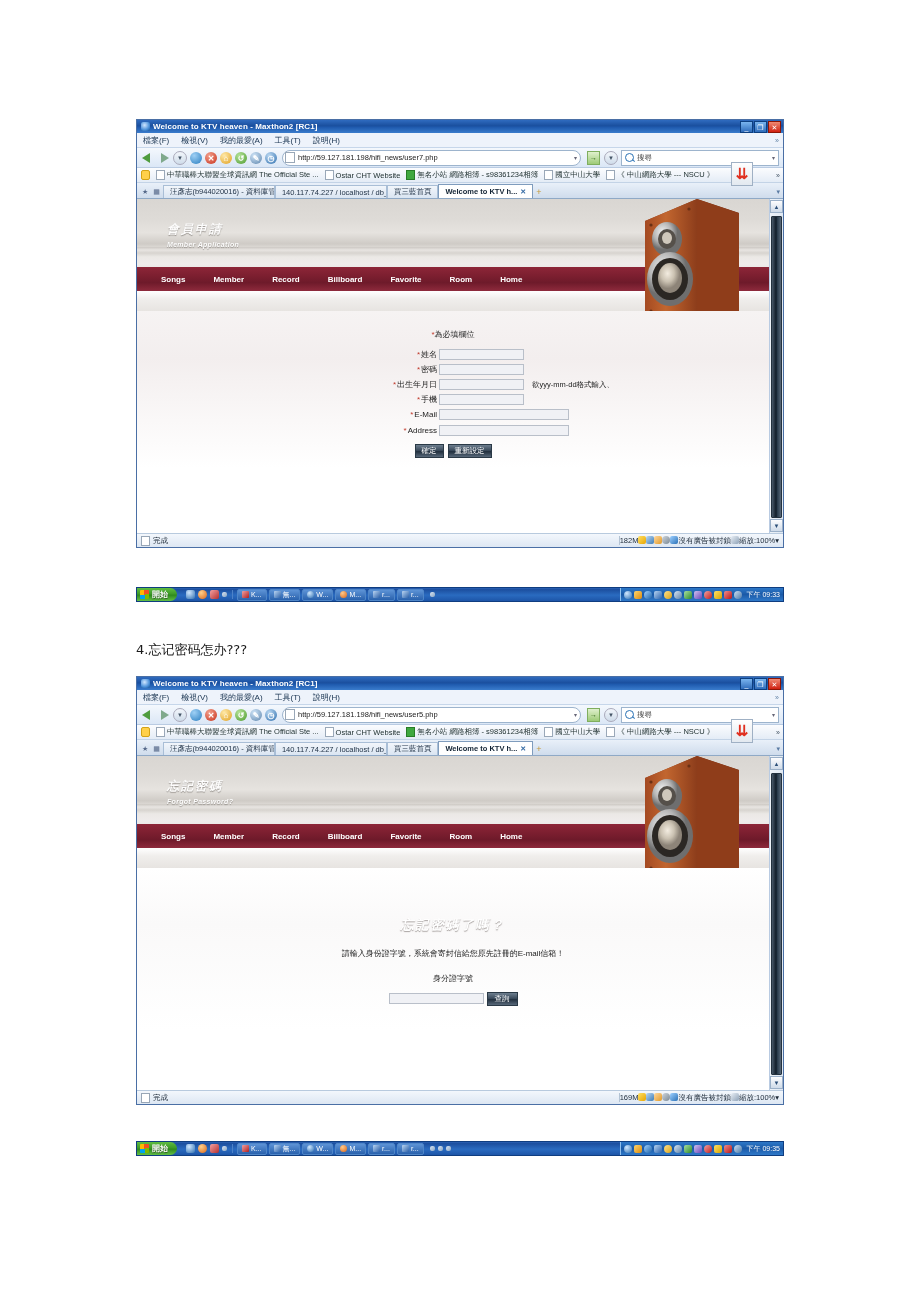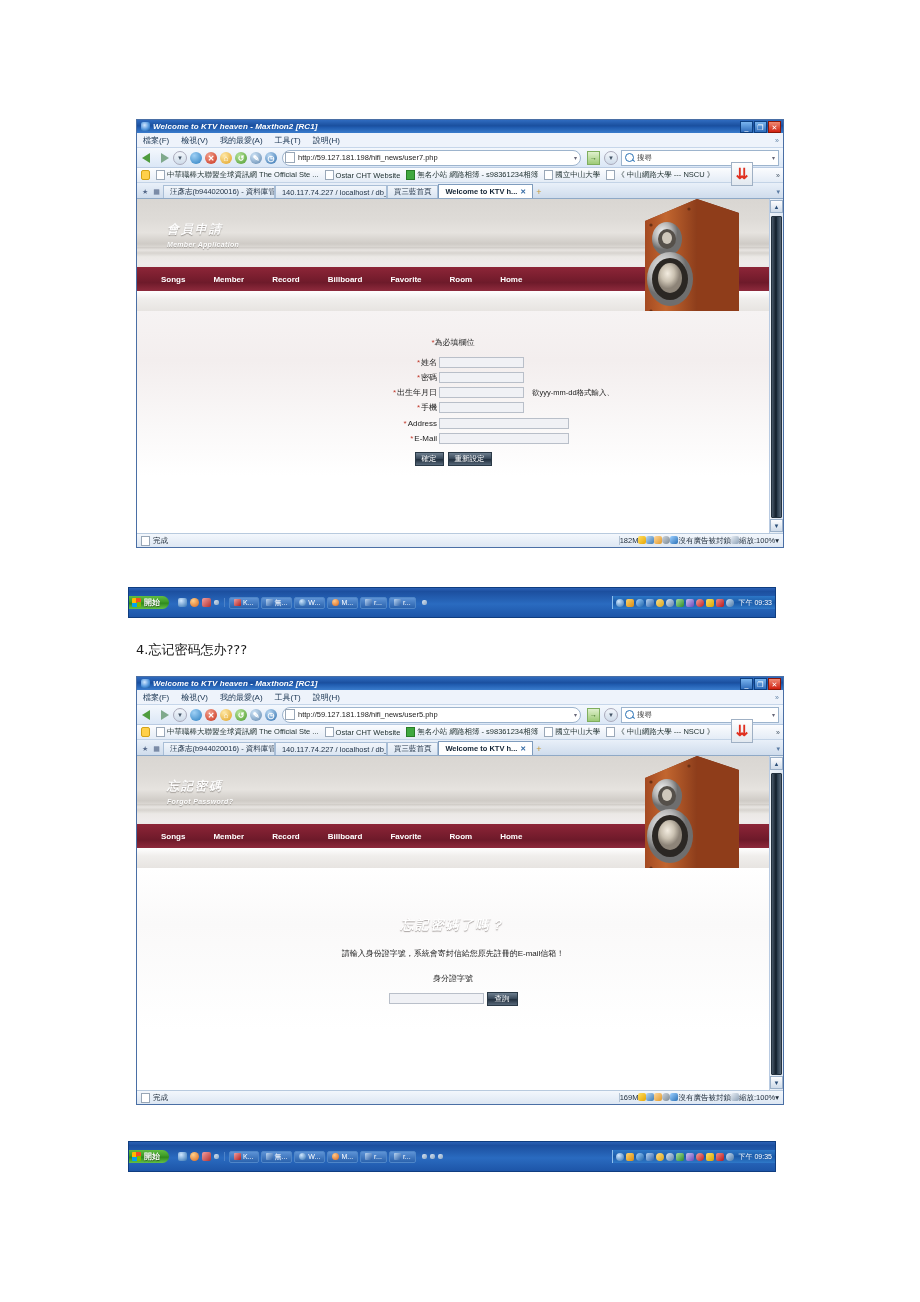--- a/index.html
+++ b/index.html
@@ -30,21 +30,21 @@
     display: flex; align-items: center;
     padding: 0 2px;
     position: relative;
   }
   .tb-icon {
     width: 9px; height: 9px; margin: 0 3px 0 2px;
     background: radial-gradient(circle at 40% 35%, #cfe6ff 0%, #4a90d9 60%, #15508f 100%);
     border-radius: 2px; flex: 0 0 auto;
   }
   .tb-title {
-    color: #ffffff; font-size: 8px; font-weight: bold; font-style: italic;
+    color: #ffffff; font-size: 8px; font-weight: bold; 
     white-space: nowrap; letter-spacing: 0.1px;
   }
   .tb-btns { position: absolute; right: 2px; top: 1px; display: flex; gap: 1px; }
   .tb-btn {
     width: 11px; height: 10px; border: 1px solid #0d3f80;
     display: flex; align-items: center; justify-content: center;
     font-size: 7px; color: #fff; line-height: 1;
     background: linear-gradient(to bottom, #79b4ee, #2f6cbb);
   }
   .tb-btn.close { background: linear-gradient(to bottom, #f08a74, #d02010); border-color:#8c1505; }
@@ -194,21 +194,21 @@
   .navbar a:first-child { padding-left: 24px; }
   .hero-under {
     position: absolute; left:0; right:0; top: 92px; height: 20px;
     background: linear-gradient(to bottom,#ffffff 0%,#f0eeec 40%,#e7e4e1 100%);
   }
   .speaker {
     position: absolute; right: 24px; top: -8px; width: 118px; height: 160px; z-index: 4;
   }
 
   
-  .form-area { position: relative; padding-top: 26px; padding-bottom: 10px;
+  .form-area { position: relative; padding-top: 18px; padding-bottom: 10px;
     background: linear-gradient(to bottom,#f6f3f3 0%, #f3eeee 30%, #faf8f8 70%, #ffffff 100%); }
   .req-note { text-align:center; font-size:8px; color:#333; margin-bottom: 9px; }
   .req-note .star { color:#c0392b; }
   .frow { display:flex; align-items:center; margin-bottom: 4px; }
   .flabel { width: 300px; text-align: right; font-size: 8px; color:#222; padding-right:2px; white-space:nowrap; }
   .flabel .star { color:#c0392b; margin-right:1px; }
   .finput {
     height: 11px; border: 1px solid #b9bfc9; background: #f0f1f5; box-sizing:border-box;
   }
   .w-sm { width: 85px; }
@@ -263,21 +263,21 @@
   .mini { width:8px;height:8px;border-radius:2px;flex:0 0 auto;}
   .m-y{background:linear-gradient(135deg,#ffe066,#e8a500);}
   .m-b{background:linear-gradient(135deg,#bcd8f2,#3d7cb6);}
   .m-o{background:linear-gradient(135deg,#ffd9a0,#e09a2a);}
   .m-g{background:linear-gradient(135deg,#cfd6dd,#7a8894);border-radius:50%;}
   .m-r{background:linear-gradient(135deg,#9ed0ff,#2b72b8);}
   .m-z{background:linear-gradient(135deg,#e8eef5,#8fa3b8);}
 
   
   .taskbar {
-    position: absolute; left: 128px; width: 648px; height: 31px;
+    position: absolute; left: 136px; width: 648px; height: 15px;
     background: linear-gradient(to bottom, #2b61b5 0%, #1c4f9f 12%, #2a6bc0 55%, #1d55a8 100%);
     display: flex; align-items: center; border: 1px solid #0f3d80; box-sizing:border-box;
   }
   .tb1 { top: 587px; }
   .tb2 { top: 1141px; }
   .start {
     height: 13px; display:flex; align-items:center; gap:3px; padding: 0 9px 0 3px;
     background: linear-gradient(to bottom,#5fbd42 0%,#3e9b27 45%,#2f8a1d 55%,#63c046 100%);
     border-radius: 0 7px 7px 0; margin-right: 4px;
     color:#fff; font-size:8px; font-weight:bold; text-shadow: 0 1px 1px rgba(0,0,0,.5);
@@ -493,26 +493,26 @@
           </div>
           <div class="frow">
             <div class="flabel"><span class="star">*</span><span>出生年月日</span></div>
             <input class="finput w-sm" style="">
             <span class="fhint">欲yyy-mm-dd格式輸入、</span>
           </div>
           <div class="frow">
             <div class="flabel"><span class="star">*</span><span>手機</span></div>
             <input class="finput w-sm" style="">
           </div>
+          <div class="frow">
+            <div class="flabel"><span class="star">*</span><span>E-Mail</span></div>
+            <input class="finput w-md" style="">
+          </div>
           <div class="frow" style="margin-top:5px;">
             <div class="flabel"><span class="star">*</span><span>Address</span></div>
-            <input class="finput w-md" style="">
-          </div>
-          <div class="frow">
-            <div class="flabel"><span class="star">*</span><span>E-Mail</span></div>
             <input class="finput w-md" style="">
           </div>
 
           <div class="fbtns">
             <button class="fbtn">確定</button>
             <button class="fbtn">重新設定</button>
           </div>
         </div>
         <div class="tail-white" style="height:38px;"></div>
       </div>

